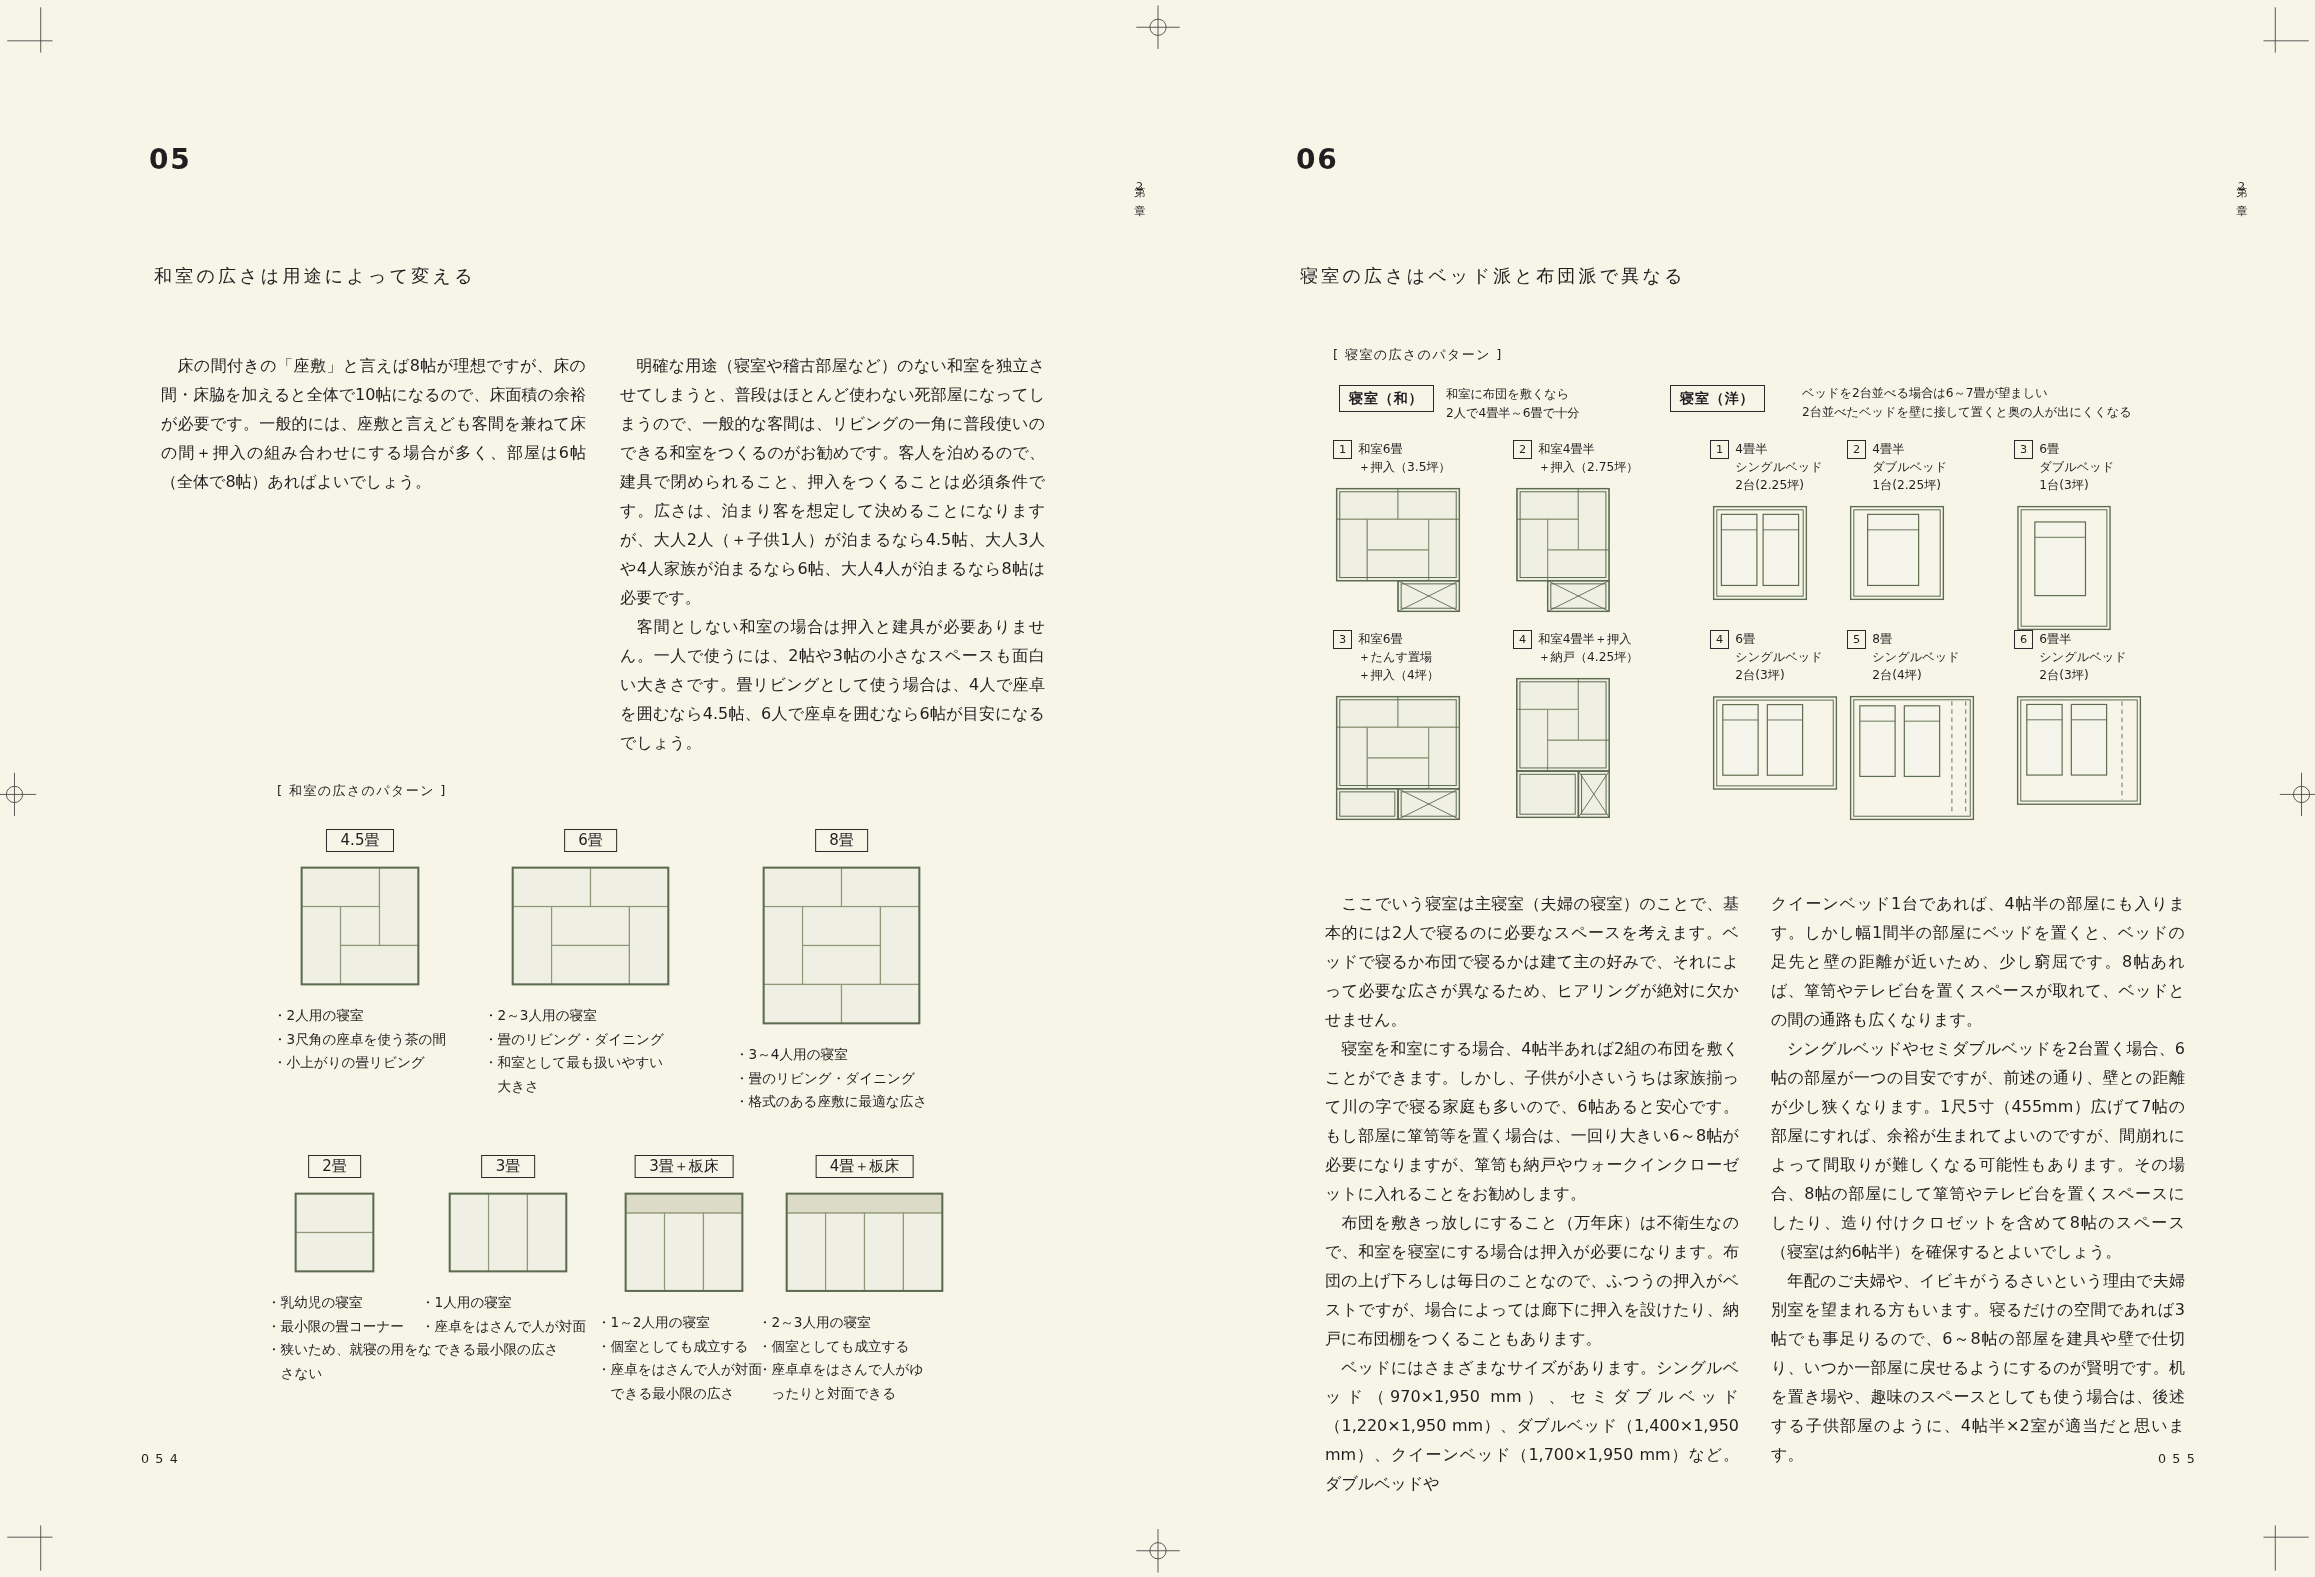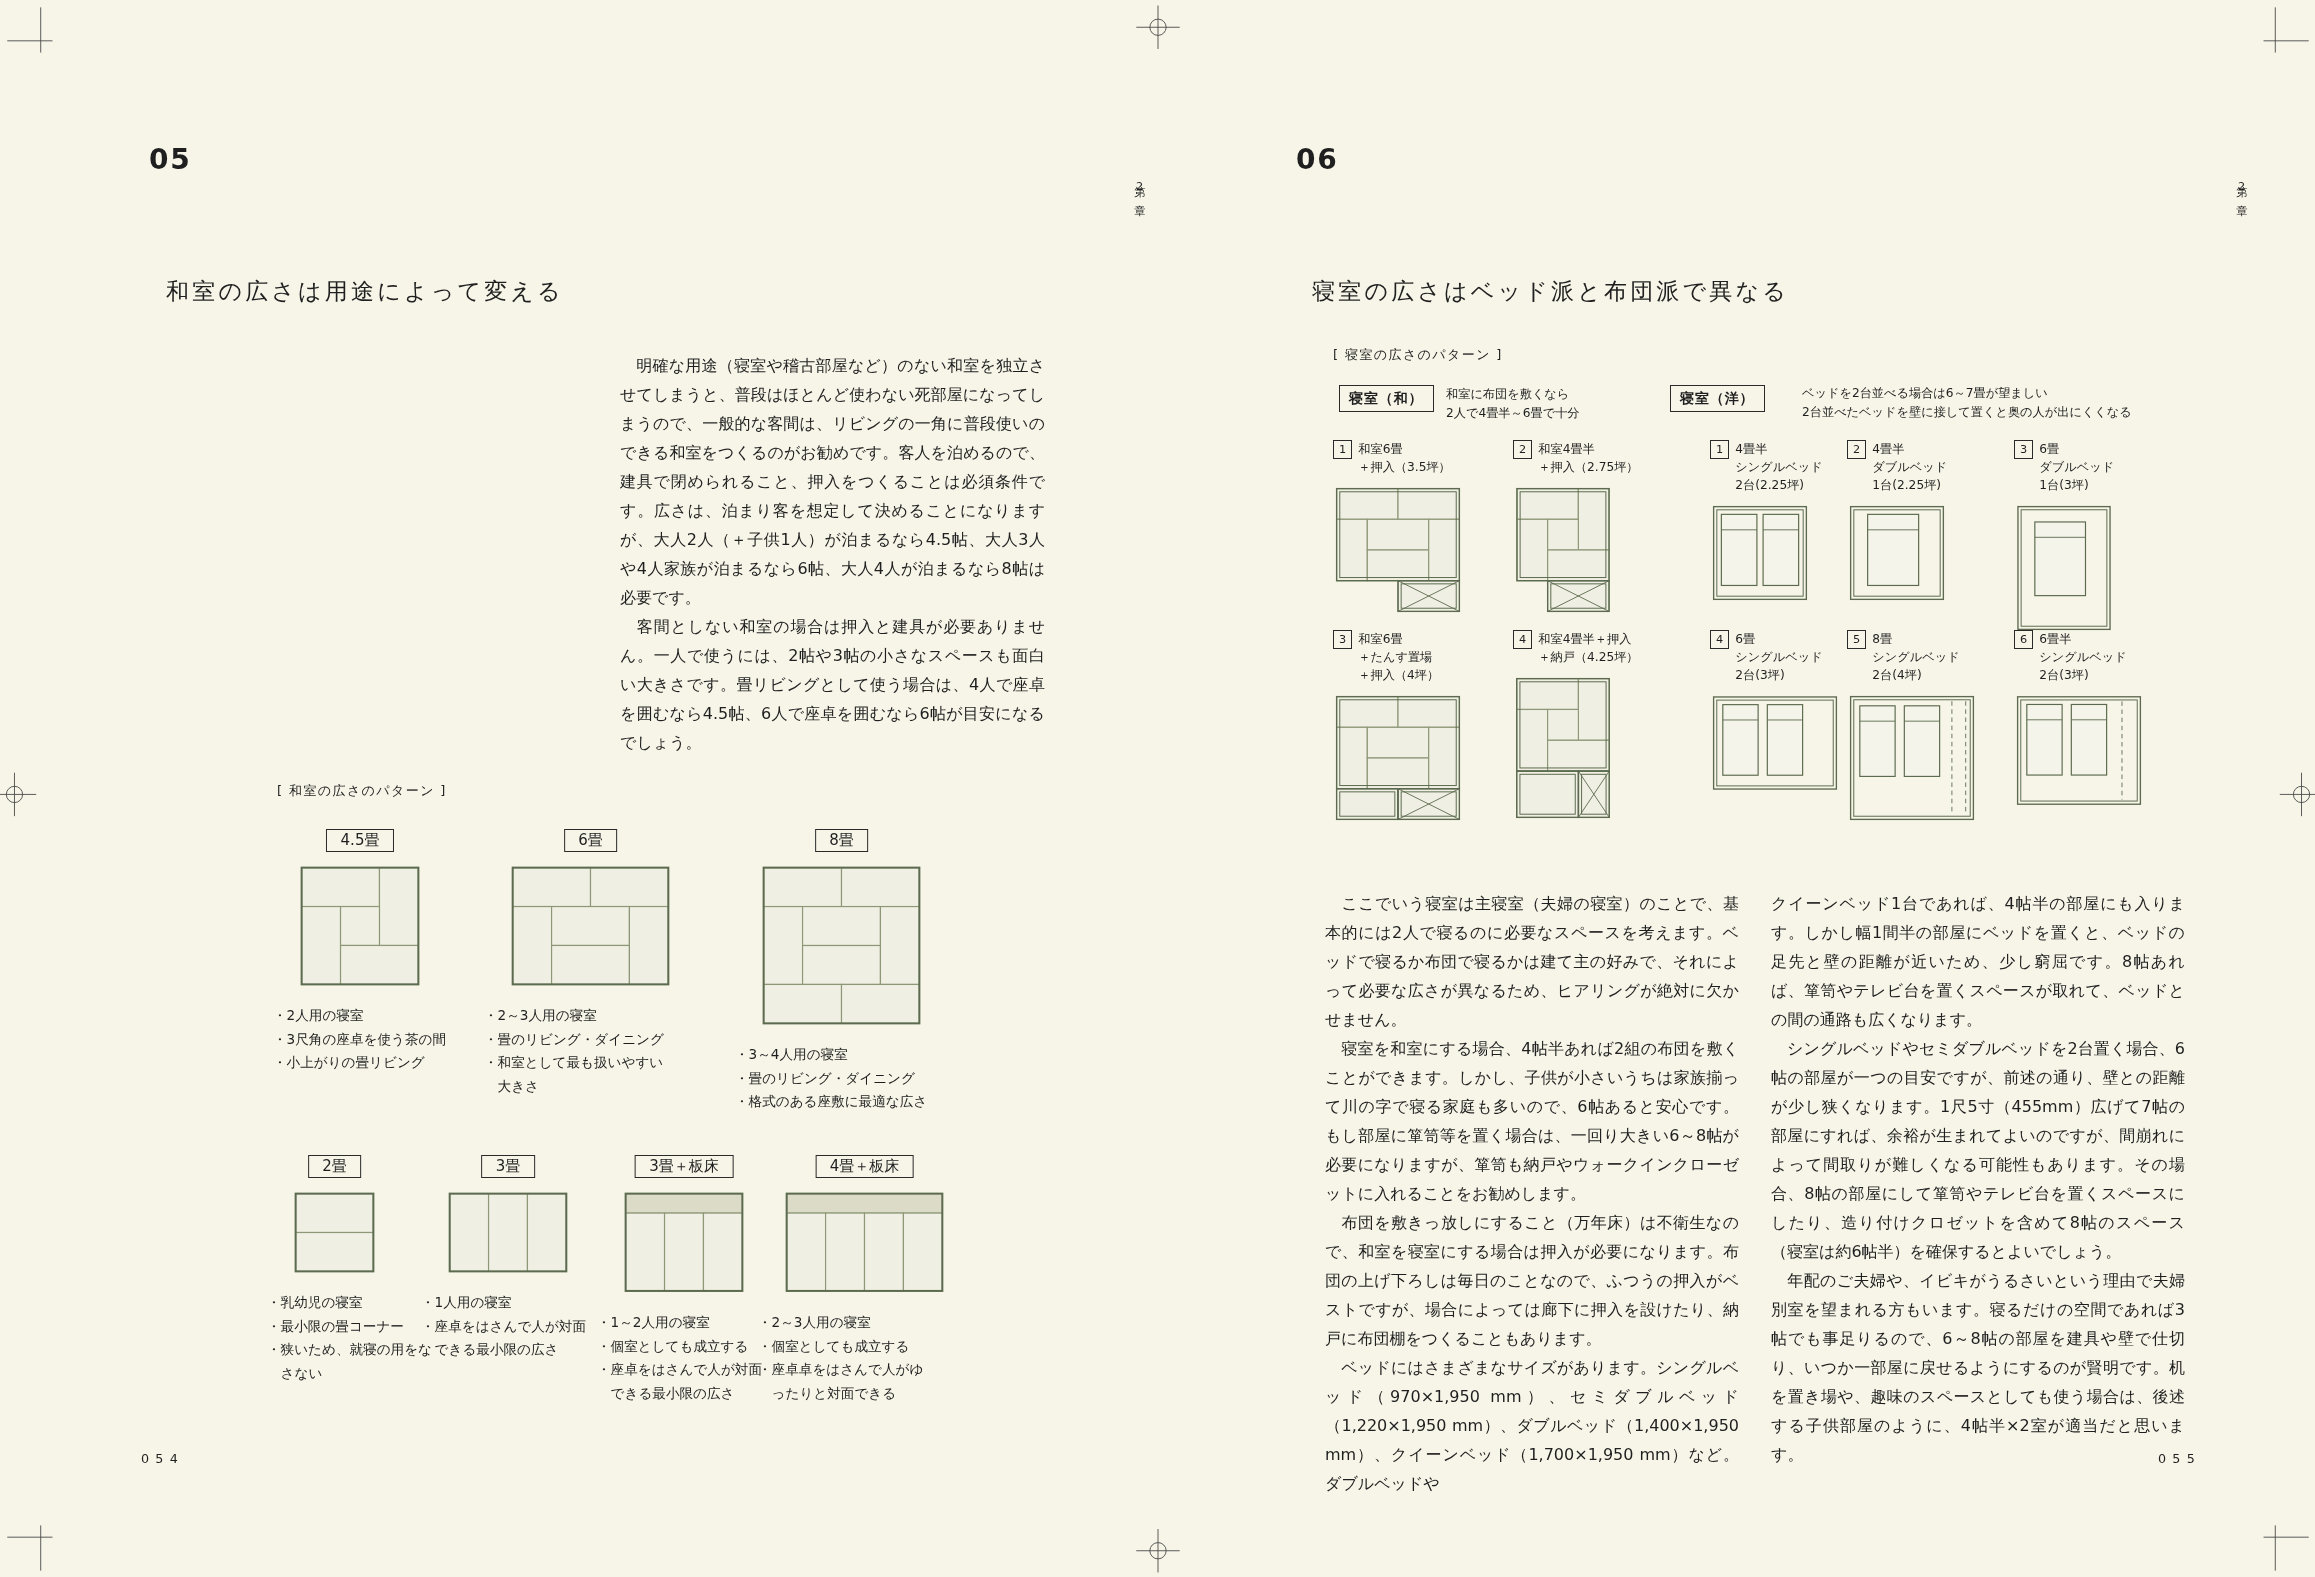--- a/index.html
+++ b/index.html
@@ -8,21 +8,21 @@
     background:#f7f5e8;color:#1f1f1f;
     font-family:"DejaVu Sans","Liberation Sans",sans-serif;
   }
   .page{position:absolute;top:0;width:1158px;height:1578px;}
   #page-left{left:16px;}
   #page-right{left:1158px;}
 
   .pageno{position:absolute;font-size:28px;font-weight:700;letter-spacing:1.8px;}
   .chapter-tab{position:absolute;writing-mode:vertical-rl;text-orientation:upright;
     font-size:11.3px;letter-spacing:2.7px;}
-  .title{position:absolute;font-size:23px;font-weight:500;letter-spacing:3.2px;margin:12px;white-space:nowrap;}
+  .title{position:absolute;font-size:18px;font-weight:500;letter-spacing:3.2px;margin:0;white-space:nowrap;}
   .col{position:absolute;width:425px;font-size:16px;line-height:29px;text-align:justify;}
   .col p{margin:0;}
   .pattern-label{position:absolute;font-size:13px;letter-spacing:1.4px;}
 
   .fig{position:absolute;}
   .size-tag{position:absolute;bottom:100%;left:50%;transform:translateX(-50%);
     margin-bottom:11.8px;border:1.4px solid #2a2a2a;padding:0.9px 13.6px;
     font-size:15px;white-space:nowrap;}
   .fig .bullets{position:absolute;top:100%;margin-top:16.3px;left:-25px;width:192px;
     font-size:13.6px;line-height:23.5px;text-align:left;}
@@ -75,20 +75,21 @@
       <circle cx="2544" cy="878" r="9"></circle>
     </g>
 </svg>
 
 <section class="page" id="page-left">
   <div class="pageno" style="left:133px;top:143px">05</div>
   <div class="chapter-tab" style="left:1115px;top:177px">第2章</div>
   <h1 class="title" style="left:138px;top:264px">和室の広さは用途によって変える</h1>
 
   <div class="col" style="left:145px;top:351px">
+      <p class="">　床の間付きの「座敷」と言えば8帖が理想ですが、床の間・床脇を加えると全体で10帖になるので、床面積の余裕が必要です。一般的には、座敷と言えども客間を兼ねて床の間＋押入の組み合わせにする場合が多く、部屋は6帖（全体で8帖）あればよいでしょう。</p>
     </div>
   <div class="col" style="left:604px;top:351px">
       <p class="">　明確な用途（寝室や稽古部屋など）のない和室を独立させてしまうと、普段はほとんど使わない死部屋になってしまうので、一般的な客間は、リビングの一角に普段使いのできる和室をつくるのがお勧めです。客人を泊めるので、建具で閉められること、押入をつくることは必須条件です。広さは、泊まり客を想定して決めることになりますが、大人2人（＋子供1人）が泊まるなら4.5帖、大人3人や4人家族が泊まるなら6帖、大人4人が泊まるなら8帖は必要です。</p>
       <p class="">　客間としない和室の場合は押入と建具が必要ありません。一人で使うには、2帖や3帖の小さなスペースも面白い大きさです。畳リビングとして使う場合は、4人で座卓を囲むなら4.5帖、6人で座卓を囲むなら6帖が目安になるでしょう。</p>
     </div>
 
   <div class="pattern-label" style="left:261px;top:782px">[ 和室の広さのパターン ]</div>
 
   <figure class="fig" style="left:282px;top:864px;margin:0">
     <div class="size-tag">4.5畳</div>

